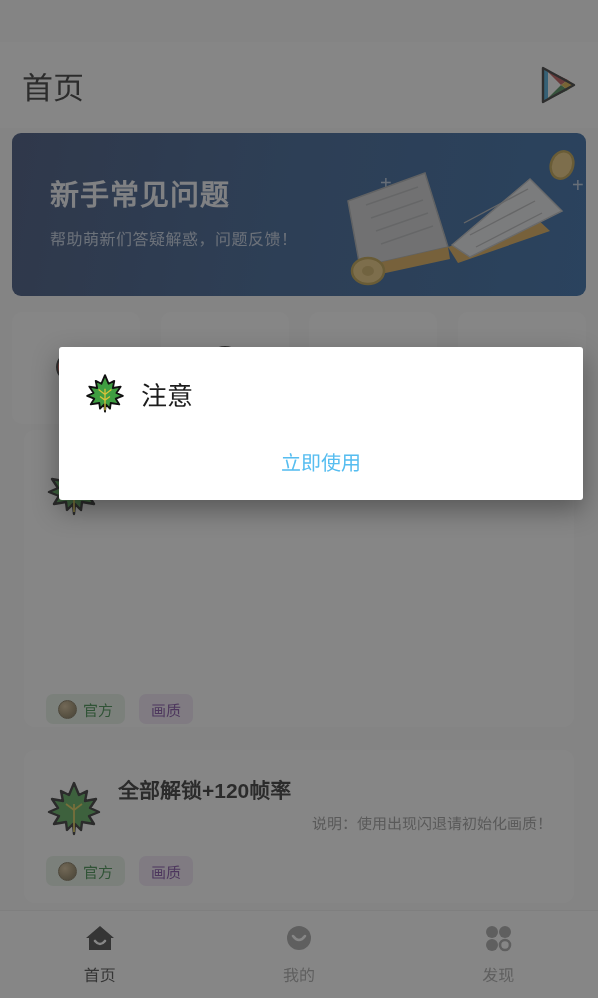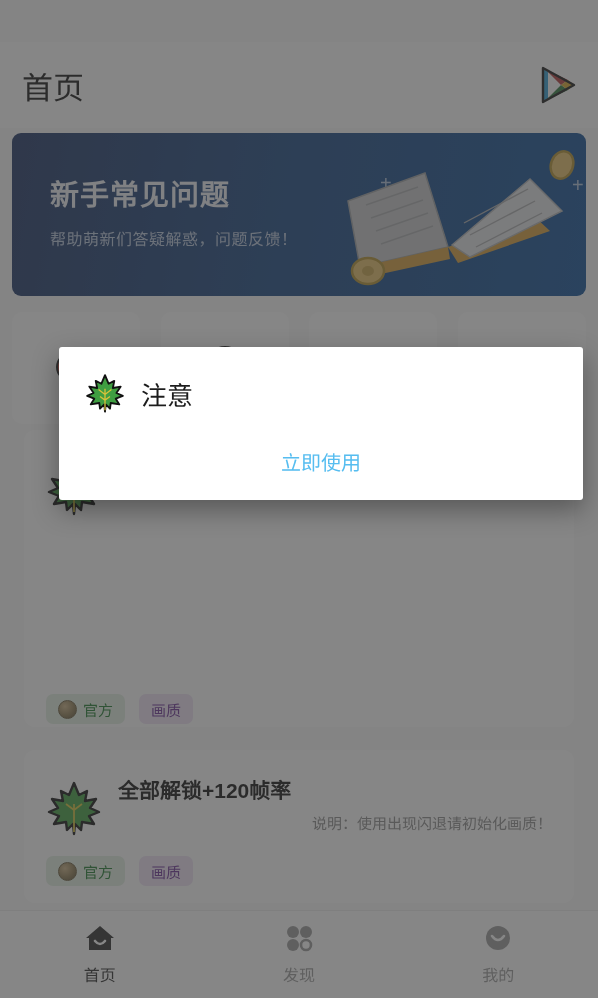--- a/index.html
+++ b/index.html
@@ -348,36 +348,36 @@
           <svg viewBox="0 0 30 28" width="30" height="28">
             <path d="M15 2 L29 14 L26 14 L26 26 L4 26 L4 14 L1 14 Z" fill="#2b2b2b"></path>
             <path d="M10 17 Q15 23 20 17" stroke="#ffffff" stroke-width="2.6" fill="none" stroke-linecap="round"></path>
           </svg>
         </span>
         <span class="nav-label">首页</span>
       </div>
       <div class="nav-item">
         <span class="nav-ico">
           <svg viewBox="0 0 30 28" width="30" height="28">
+            <circle cx="15" cy="14" r="12" fill="#9a9a9a"></circle>
+            <path d="M9 12 Q15 20 21 12" stroke="#ffffff" stroke-width="2.6" fill="none" stroke-linecap="round"></path>
+          </svg>
+        </span>
+        <span class="nav-label">我的</span>
+      </div>
+      <div class="nav-item">
+        <span class="nav-ico">
+          <svg viewBox="0 0 30 28" width="30" height="28">
             <circle cx="9" cy="8" r="6" fill="#9a9a9a"></circle>
             <circle cx="22" cy="8" r="6" fill="#9a9a9a"></circle>
             <circle cx="9" cy="21" r="6" fill="#9a9a9a"></circle>
             <circle cx="22" cy="21" r="5" fill="none" stroke="#9a9a9a" stroke-width="2.6"></circle>
           </svg>
         </span>
         <span class="nav-label">发现</span>
-      </div>
-      <div class="nav-item">
-        <span class="nav-ico">
-          <svg viewBox="0 0 30 28" width="30" height="28">
-            <circle cx="15" cy="14" r="12" fill="#9a9a9a"></circle>
-            <path d="M9 12 Q15 20 21 12" stroke="#ffffff" stroke-width="2.6" fill="none" stroke-linecap="round"></path>
-          </svg>
-        </span>
-        <span class="nav-label">我的</span>
       </div>
     </div>
 
   </div>
 
   <div id="scrim"></div>
 
   <div id="dialog">
     <div id="dialog-head">
       <span id="dialog-leaf">

